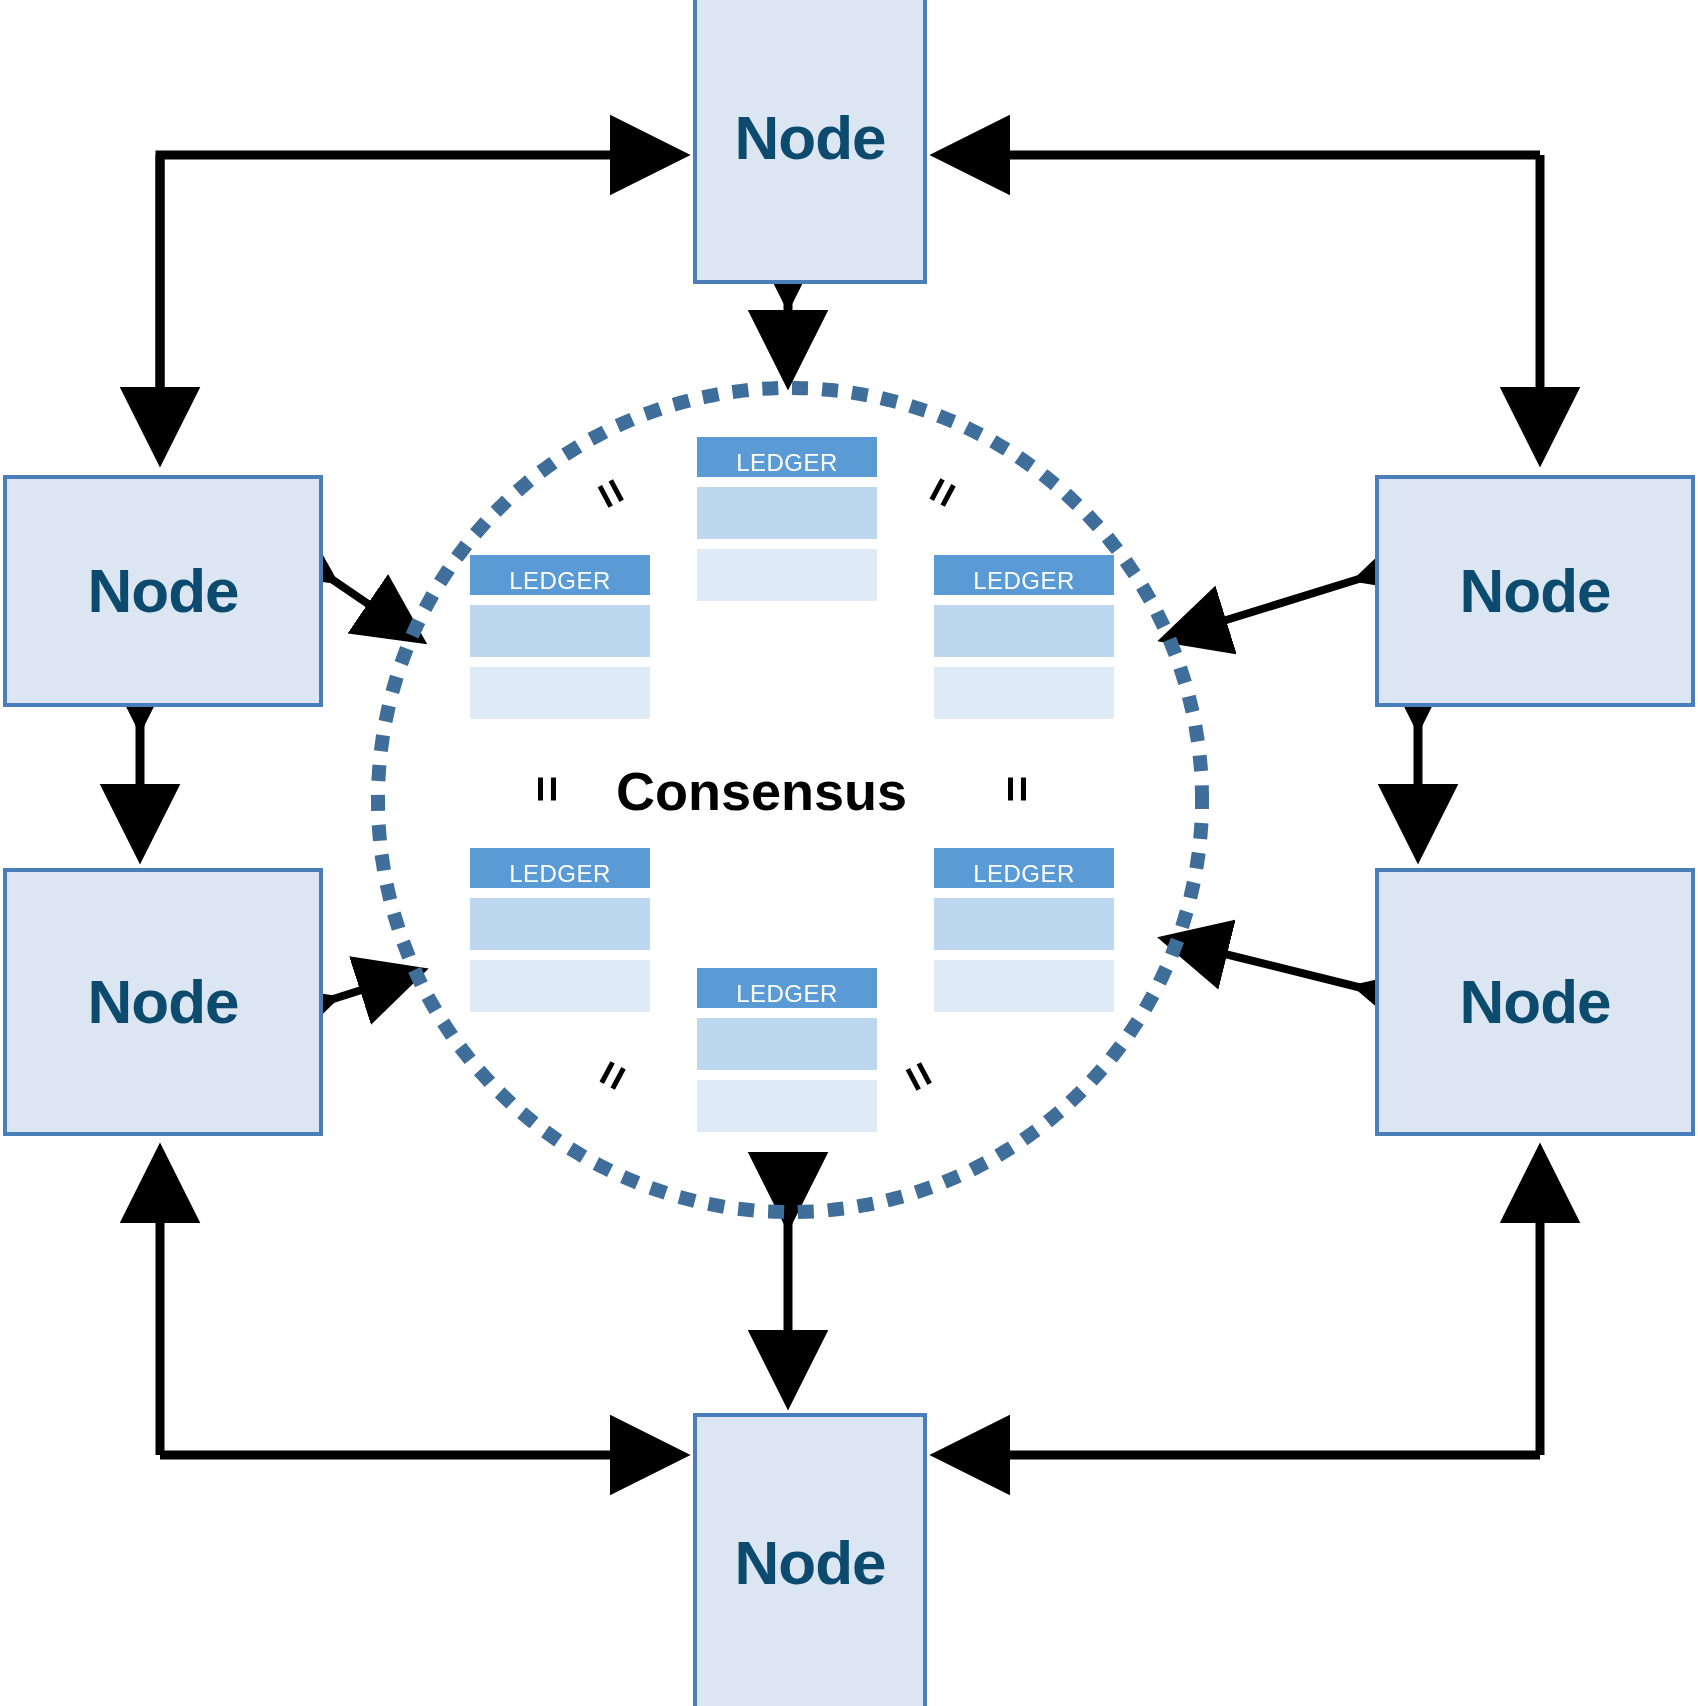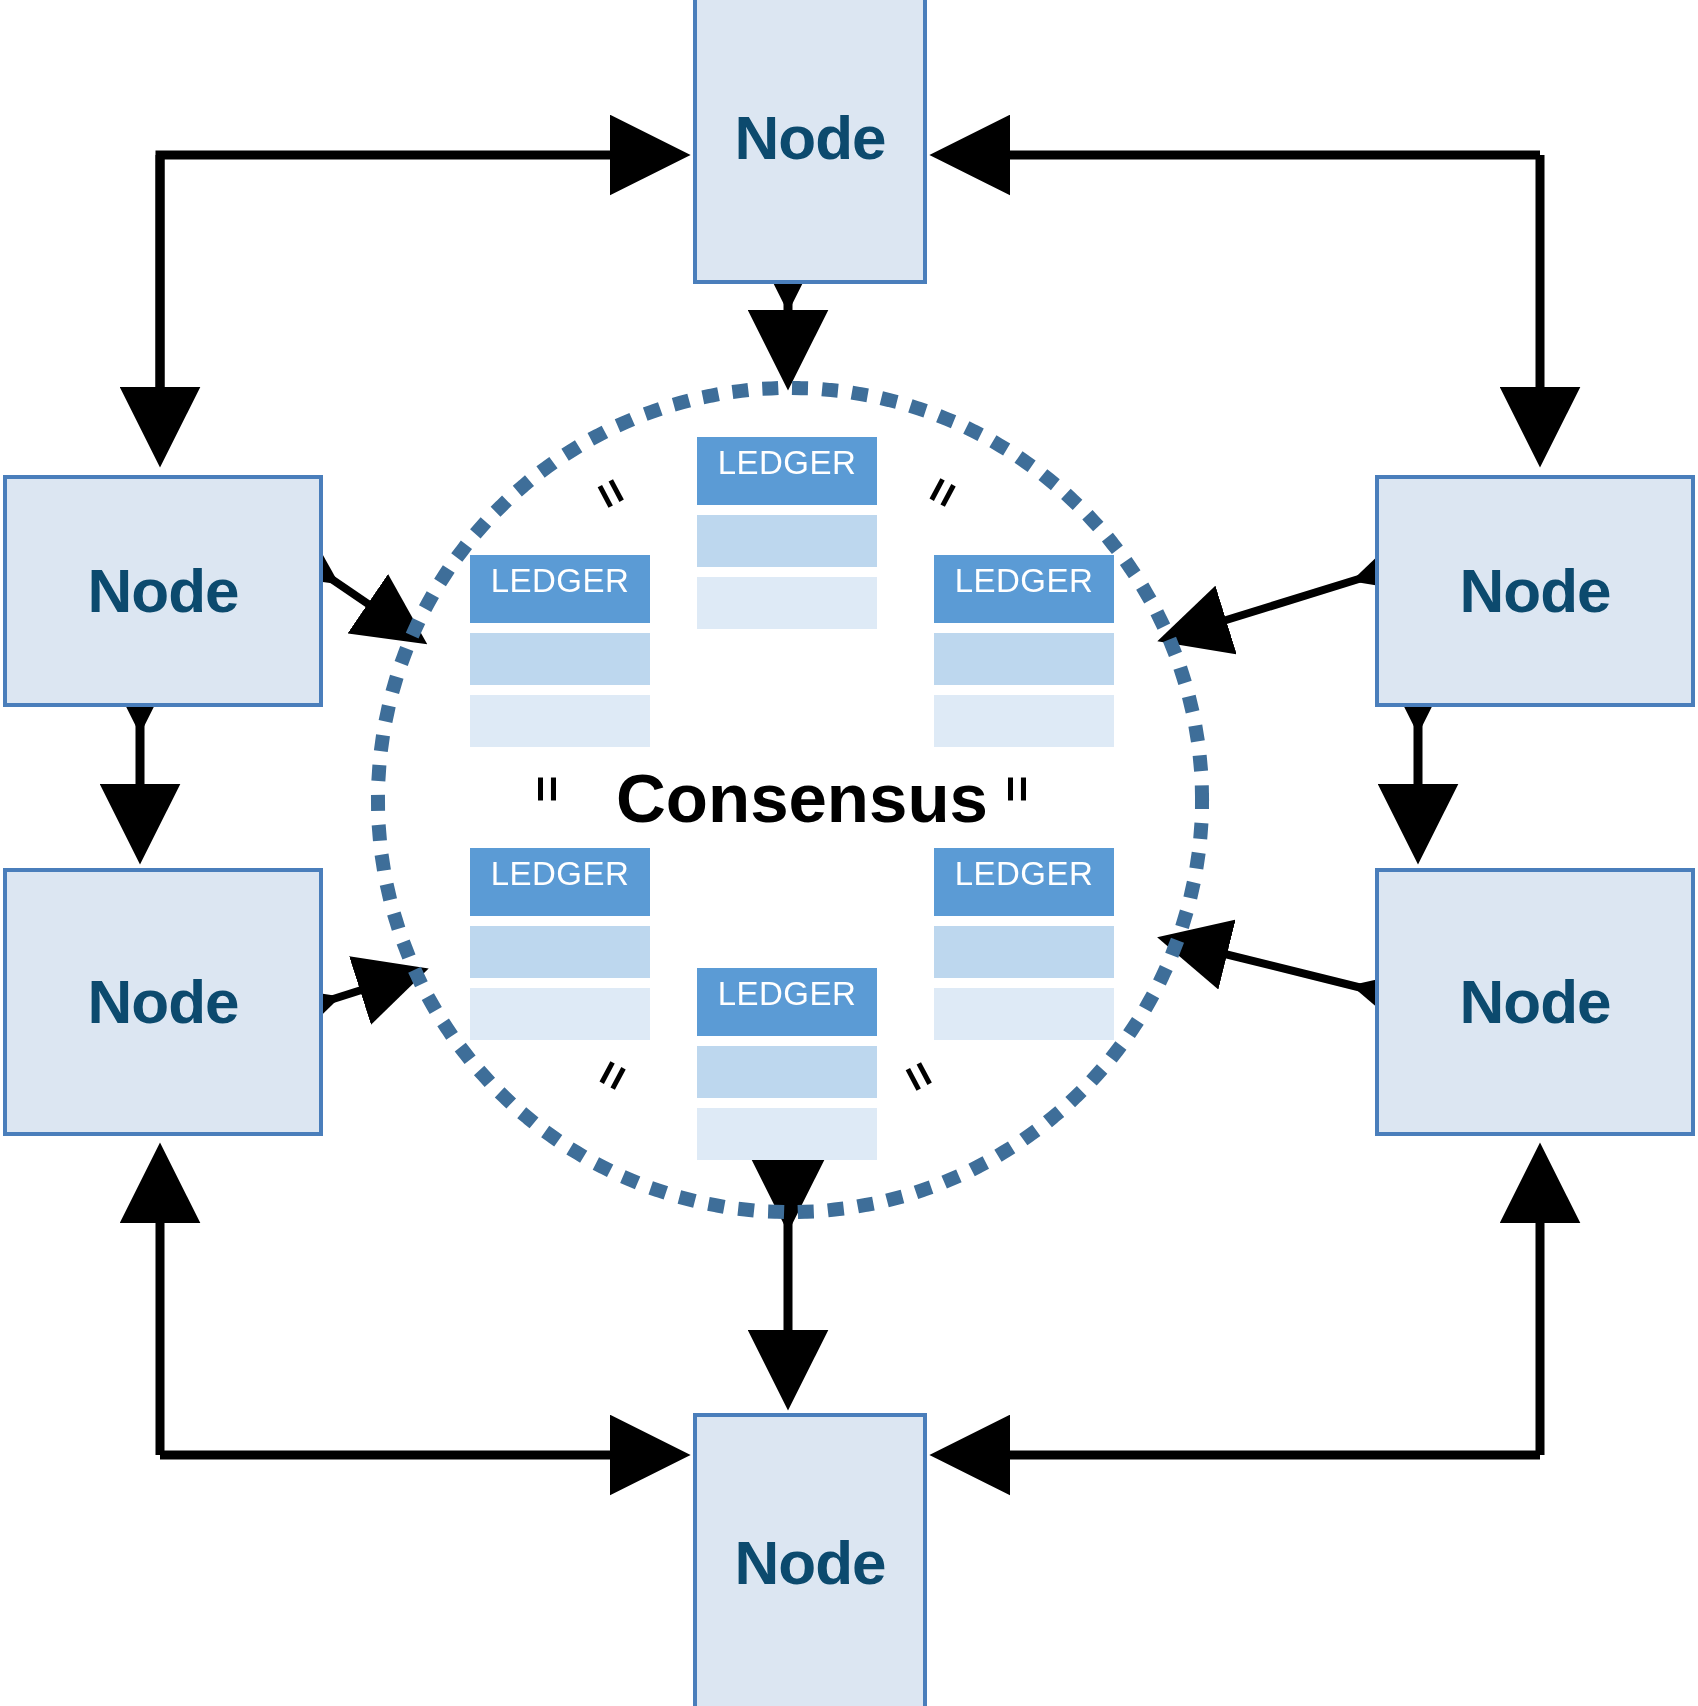--- a/index.html
+++ b/index.html
@@ -21,24 +21,24 @@
     color:#0c4a6e;
     letter-spacing:-1px;
     line-height:1;
   }
 
   .ledger{position:absolute;width:180px;}
   .ledger .led-head{
     background:#5B9BD5;
     color:#ffffff;
     font-family:"Liberation Sans",sans-serif;
-    font-size:33px;
+    font-size:24px;
     font-weight:400;
     letter-spacing:0.5px;
-    height:68px;
+    height:40px;
     line-height:52px;
     text-align:center;
     box-sizing:border-box;
   }
   .ledger .led-row1{background:#BDD7EE;height:52px;margin-top:10px;}
   .ledger .led-row2{background:#DEEAF6;height:52px;margin-top:10px;}
 
   .eq{
     position:absolute;
     font-family:"Liberation Sans",sans-serif;
@@ -46,21 +46,21 @@
     font-size:46px;
     color:#000;
     line-height:1;
     transform-origin:center center;
   }
 
   #consensus{
     position:absolute;
     font-family:"Liberation Sans",sans-serif;
     font-weight:bold;
-    font-size:69px;
+    font-size:54px;
     color:#000;
     white-space:nowrap;
     line-height:1;
   }
 </style>
 </head>
 <body>
 
 <div id="stage">
 

